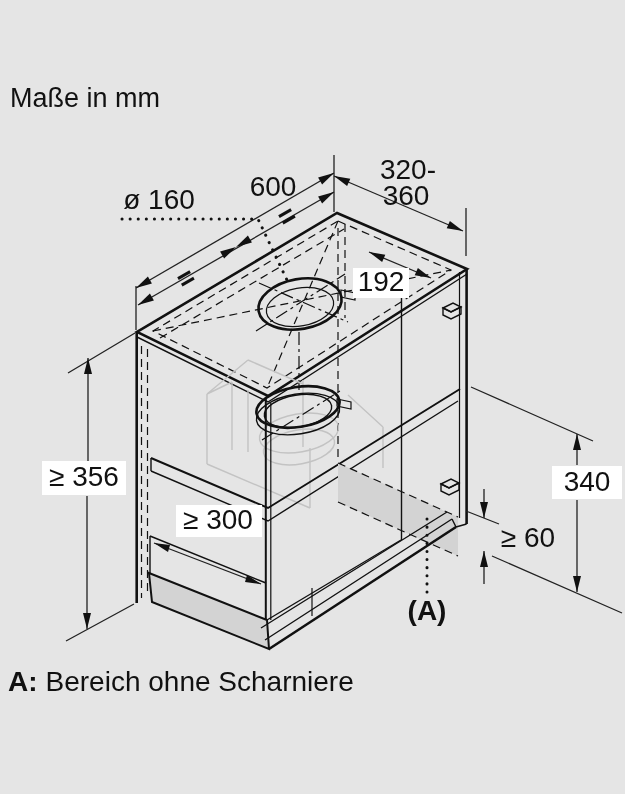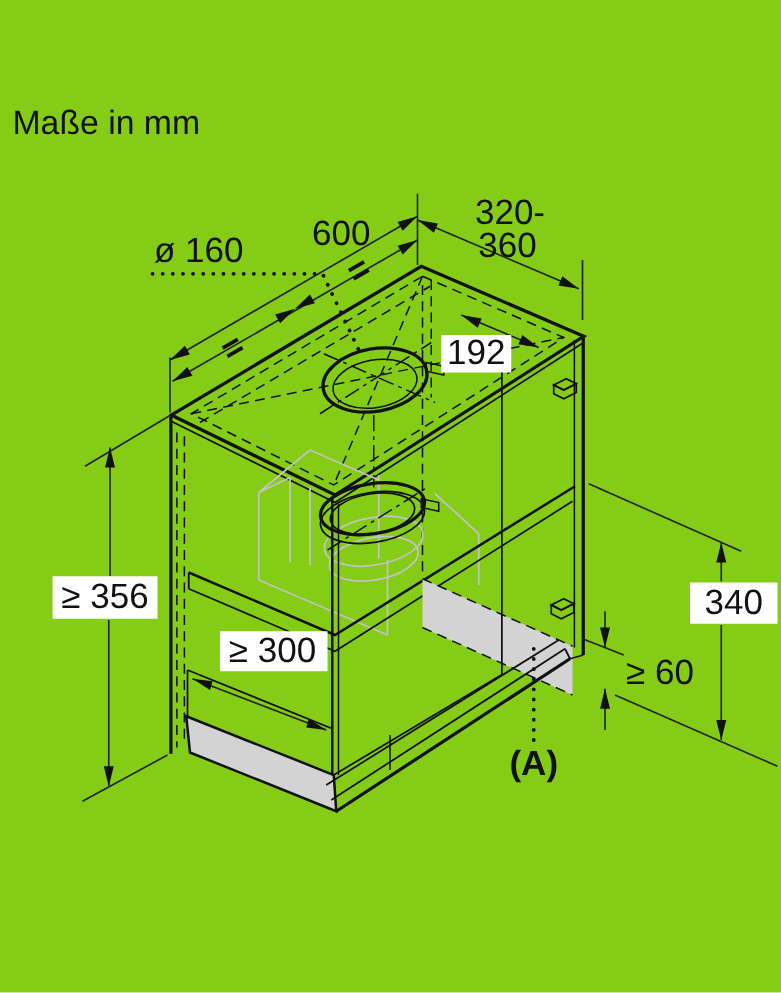--- a/index.html
+++ b/index.html
@@ -1,16 +1,16 @@
 <!DOCTYPE html>
 <html><head>
 <meta charset="utf-8">
 <style>
   html,body{margin:0;padding:0;background:#fff;}
-  #stage{position:relative;width:625px;height:794px;background:#84cc16;overflow:hidden;
+  #stage{position:relative;width:625px;height:794px;background:#e5e5e5;overflow:hidden;
          font-family:"Liberation Sans",sans-serif;color:#111;}
   .hdr{position:absolute;left:10px;font-size:27px;line-height:29px;color:#111;white-space:nowrap;}
   #units-note{top:84px;font-weight:400;}
   #page-title{top:113px;font-weight:700;}
   #legend{position:absolute;left:8px;top:666px;font-size:28px;color:#111;white-space:nowrap;}
   #legend b{font-weight:700;margin-right:8px;}
   svg{position:absolute;left:0;top:0;}
   .ln{stroke:#111;fill:none;}
   .thick{stroke-width:2.6;}
   .med{stroke-width:2;}
@@ -190,13 +190,16 @@
       <polygon class="arr" points="484,551 480,567 488,567"></polygon>
       <text class="lbl" x="528" y="540">≥ 60</text>
     </g>
 
     <g>
       <path d="M427,519 L427,592" class="ln dots"></path>
       <text class="lbl lblb" x="427" y="613">(A)</text>
     </g>
   </svg>
 
+  <div id="legend">
+    <b>A:</b><span>Bereich ohne Scharniere</span>
+  </div>
 </div>
 
 </body></html>

